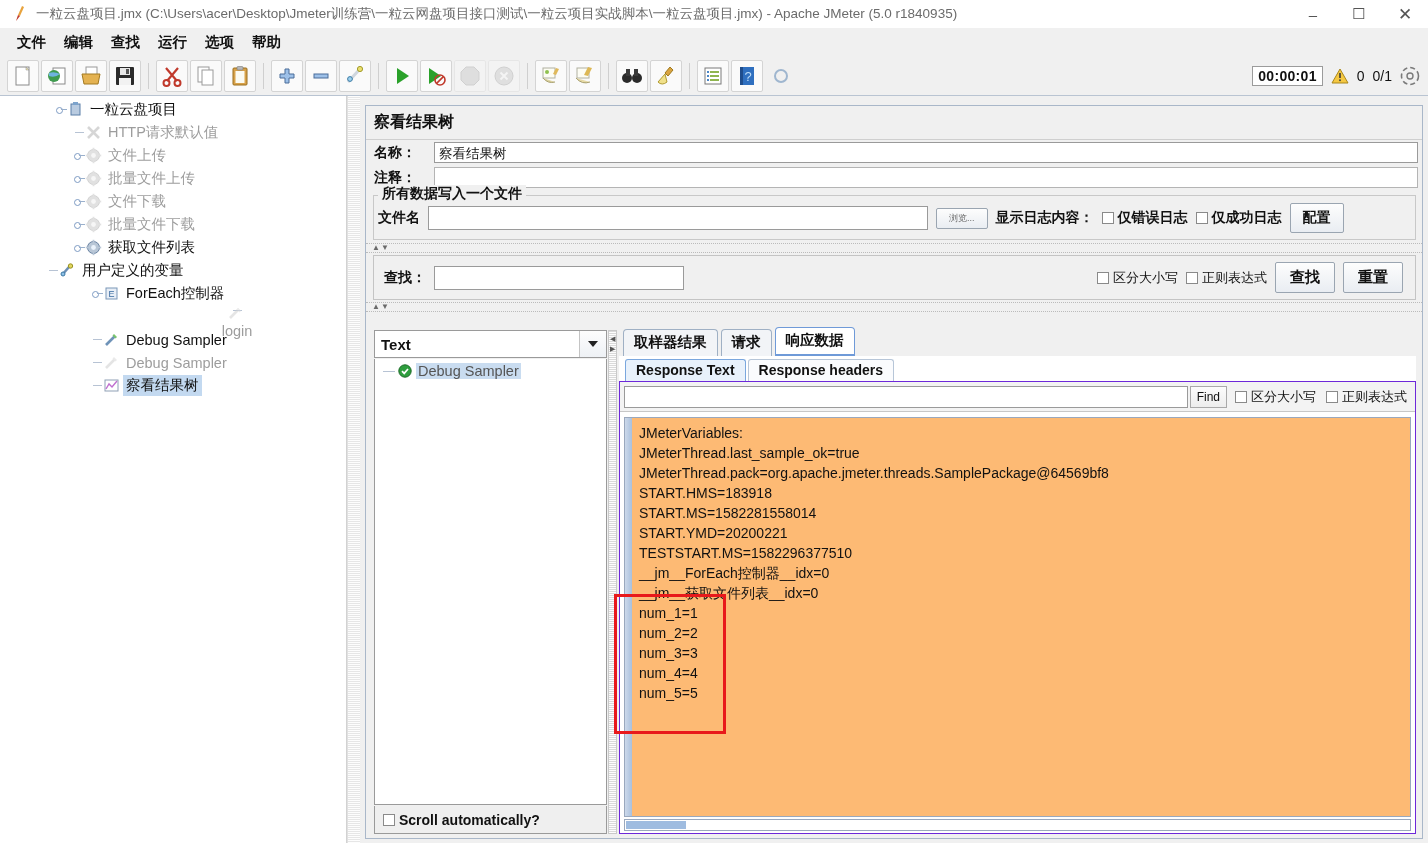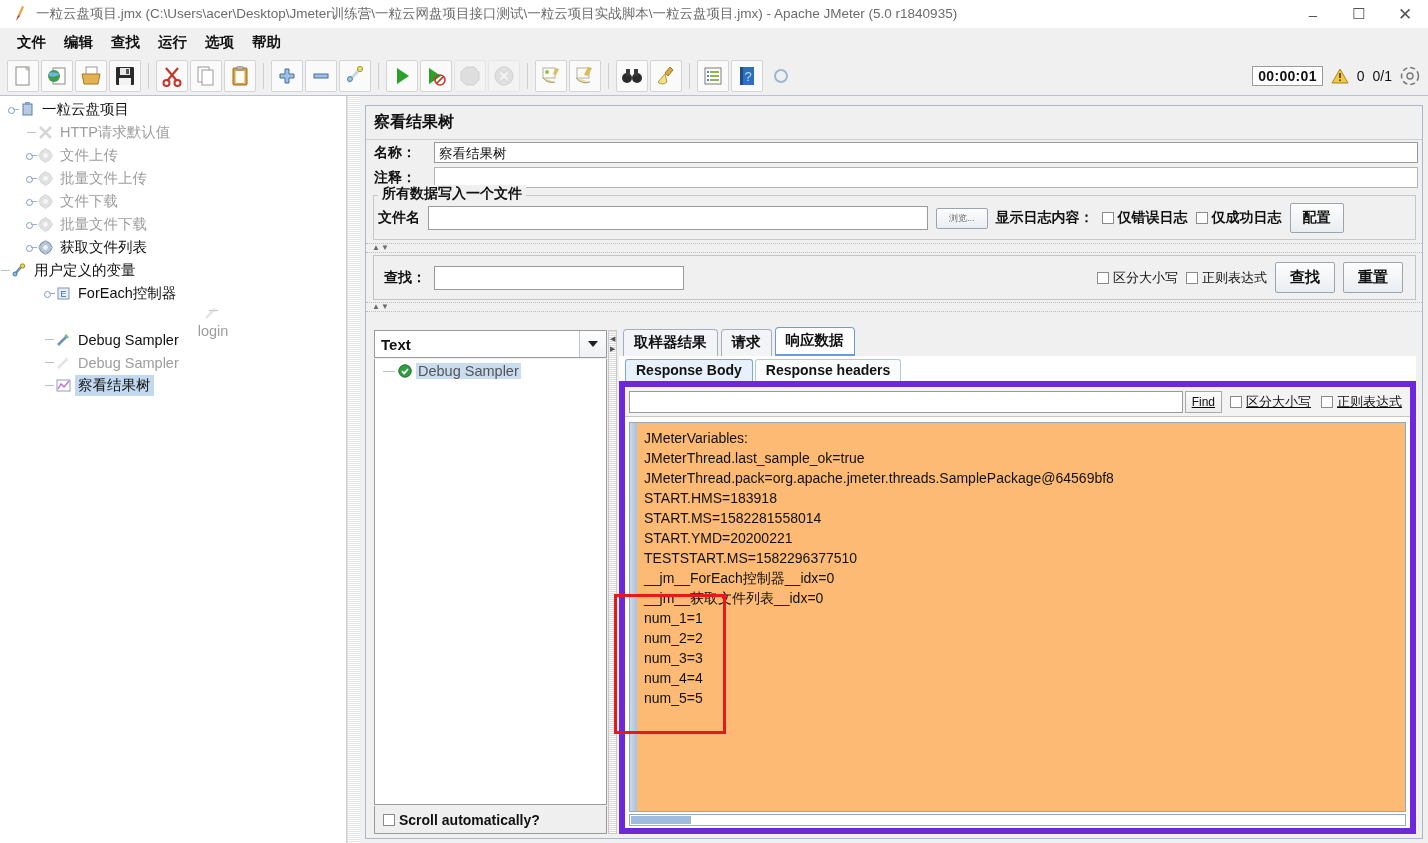--- a/index.html
+++ b/index.html
@@ -46,21 +46,21 @@
   .spinner{width:20px;height:20px;}
 
   
   .tree-pane{position:absolute;left:0;top:96px;width:346px;height:747px;background:#fff;
      border-right:1px solid #d2d2d2;overflow:hidden;}
   .tree-scroll{position:absolute;left:347px;top:96px;width:12px;height:747px;
      background:repeating-linear-gradient(0deg,#fdfdfd 0 1px,#e6e6e6 1px 2px);
      border-left:1px solid #e0e0e0;border-right:1px solid #e0e0e0;}
   .splitter{position:absolute;left:360px;top:96px;width:5px;height:747px;background:#f0f0f0;}
 
-  .tree-row{position:relative;height:23px;display:flex;align-items:center;white-space:nowrap;}
+  .tree-row{position:relative;height:23px;display:flex;align-items:center;white-space:nowrap;margin-left:48px;}
   .tree-label{font-size:14.5px;color:#111;padding:1px 3px;}
   .tree-label.dim{color:#9d9d9d;}
   .tree-label.sel{background:#c3d9f0;color:#111;}
   .handle{width:11px;height:11px;display:inline-block;position:relative;}
   .handle.knob::before{content:"";position:absolute;left:0;top:3px;width:5px;height:5px;border:1px solid #7e9cc4;border-radius:50%;background:#fff;}
   .handle.knob::after{content:"";position:absolute;left:5px;top:5px;width:6px;height:1px;background:#9ab0cc;}
   .handle.dash::after{content:"";position:absolute;left:1px;top:5px;width:9px;height:1px;background:#b7c3d4;}
   .node-ico{width:17px;height:17px;margin-right:3px;flex:0 0 auto;}
 
   
@@ -112,21 +112,21 @@
 
   .tabs-col{position:absolute;left:245px;top:0;right:0;bottom:0;}
   .tabrow{display:flex;align-items:flex-end;height:26px;padding-left:4px;}
   .tab{border:1px solid #9fb0c4;border-bottom:none;background:#f2f4f7;font-size:14.5px;font-weight:bold;
      padding:3px 10px 4px 10px;margin-right:3px;border-radius:4px 4px 0 0;color:#111;}
   .tab.active{background:#fff;border-color:#6f9ad8;border-bottom:2px solid #6f9ad8;color:#111;}
   .tab2row{display:flex;align-items:flex-end;height:25px;padding-left:6px;background:#fff;}
   .tab2{border:1px solid #b7c6d8;border-bottom:none;background:#fafbfd;font-size:14px;font-weight:bold;
      padding:2px 10px 3px 10px;margin-right:2px;border-radius:3px 3px 0 0;color:#111;}
   .tab2.active{background:#e8f1fb;border-color:#7aa7de;color:#111;}
-  .tabbody{position:absolute;left:0;right:0;top:51px;bottom:0;border:6px solid #6d28d9;background:#fff;box-sizing:border-box;text-decoration:underline;}
+  .tabbody{position:absolute;left:0;right:0;top:51px;bottom:0;border:1px solid #6d28d9;background:#fff;box-sizing:border-box;}
   .find-row2{display:flex;align-items:center;padding:4px 4px 3px 4px;background:#f3f3f3;border-bottom:1px solid #c7c7c7;}
   .find-input{flex:1;height:22px;border:1px solid #9a9a9a;background:#fff;box-sizing:border-box;}
   .find-btn{border:1px solid #a9a9a9;background:linear-gradient(#fcfcfc,#ededed);font-size:12px;
      padding:3px 6px;margin-left:2px;color:#111;}
   .body-area{position:absolute;left:4px;right:4px;top:35px;bottom:16px;border:1px solid #9aa8bd;background:#fdba74;overflow:hidden;}
   .body-text{padding:5px 0 0 7px;font-size:14px;line-height:20px;color:#111;white-space:pre;}
   .body-hscroll{position:absolute;left:4px;right:4px;bottom:2px;height:12px;
      background:#fff;border:1px solid #9aa8bd;box-sizing:border-box;}
   .body-hscroll i{position:absolute;left:1px;top:1px;width:60px;height:8px;background:#9fbce0;display:block;}
   .vbar-left{position:absolute;left:0;top:0;width:7px;bottom:0;
@@ -565,21 +565,21 @@
         <span class="a" style="top:14px;">▶</span>
       </div>
 
       <div class="tabs-col">
         <div class="tabrow">
           <div class="tab">取样器结果</div>
           <div class="tab">请求</div>
           <div class="tab active">响应数据</div>
         </div>
         <div class="tab2row">
-          <div class="tab2 active">Response Body</div>
+          <div class="tab2 active">Response Text</div>
           <div class="tab2">Response headers</div>
         </div>
 
         <div class="tabbody">
           <div class="find-row2">
             <div class="find-input"></div>
             <div class="find-btn">Find</div>
             <label style="margin-left:8px;white-space:nowrap;">
               <span class="cbx"></span><span class="lbl">区分大小写</span>
             </label>

